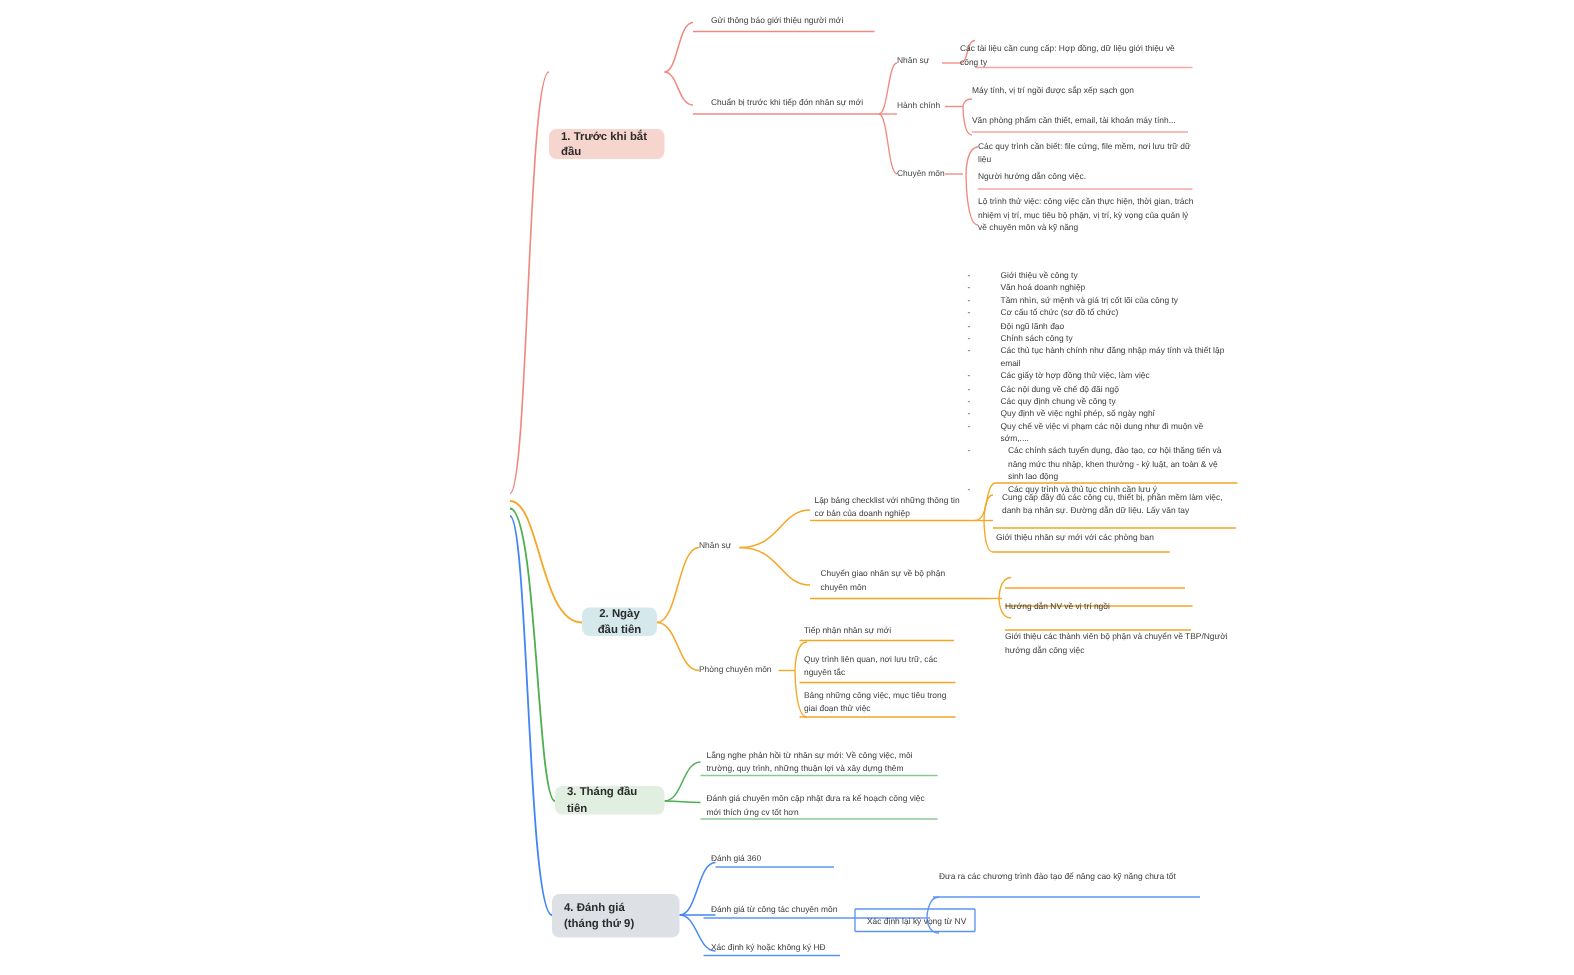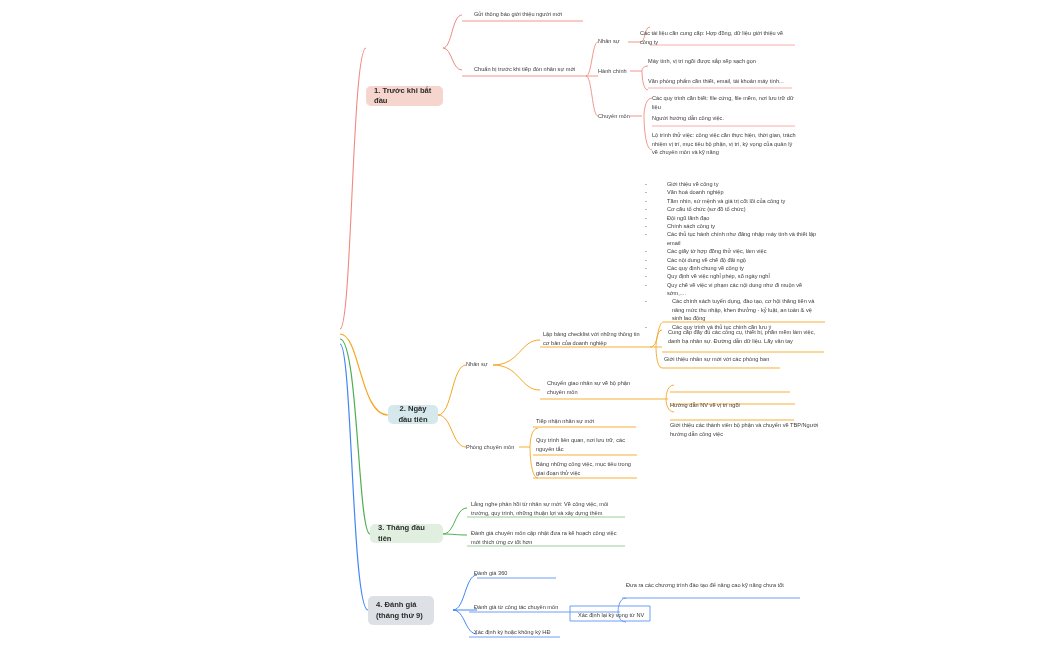--- a/index.html
+++ b/index.html
@@ -232,21 +232,21 @@
   <div class="leaf" style="left:536px; top:436px; width:104px;">Quy trình liên quan, nơi lưu trữ, các nguyên tắc</div>
   <div class="leaf" style="left:536px; top:460px; width:104px;">Bảng những công việc, mục tiêu trong giai đoạn thử việc</div>
 
   <div class="lvl1 b3" style="left:370px; top:524px; width:73px; height:19px;">
     <span>3. Tháng đầu tiên</span>
   </div>
 
   <div class="leaf" style="left:471px; top:500px; width:155px;">Lắng nghe phản hồi từ nhân sự mới: Về công việc, môi trường, quy trình, những thuận lợi và xây dựng thêm</div>
   <div class="leaf" style="left:471px; top:529px; width:155px;">Đánh giá chuyên môn cập nhật đưa ra kế hoạch công việc mới thích ứng cv tốt hơn</div>
 
-  <div class="lvl1 b4" style="left:368px; top:596px; width:66px; height:29px;">
+  <div class="lvl1 b4" style="left:368px; top:596px; width:85px; height:29px;">
     <span style="display:block">
       <span style="display:block">4. Đánh giá</span>
       <span style="display:block">(tháng thứ 9)</span>
     </span>
   </div>
 
   <div class="leaf" style="left:474px; top:569px; width:90px;">Đánh giá 360</div>
   <div class="leaf" style="left:474px; top:603px; width:140px;">Đánh giá từ công tác chuyên môn</div>
   <div class="leaf" style="left:474px; top:628px; width:120px;">Xác định ký hoặc không ký HĐ</div>
 

